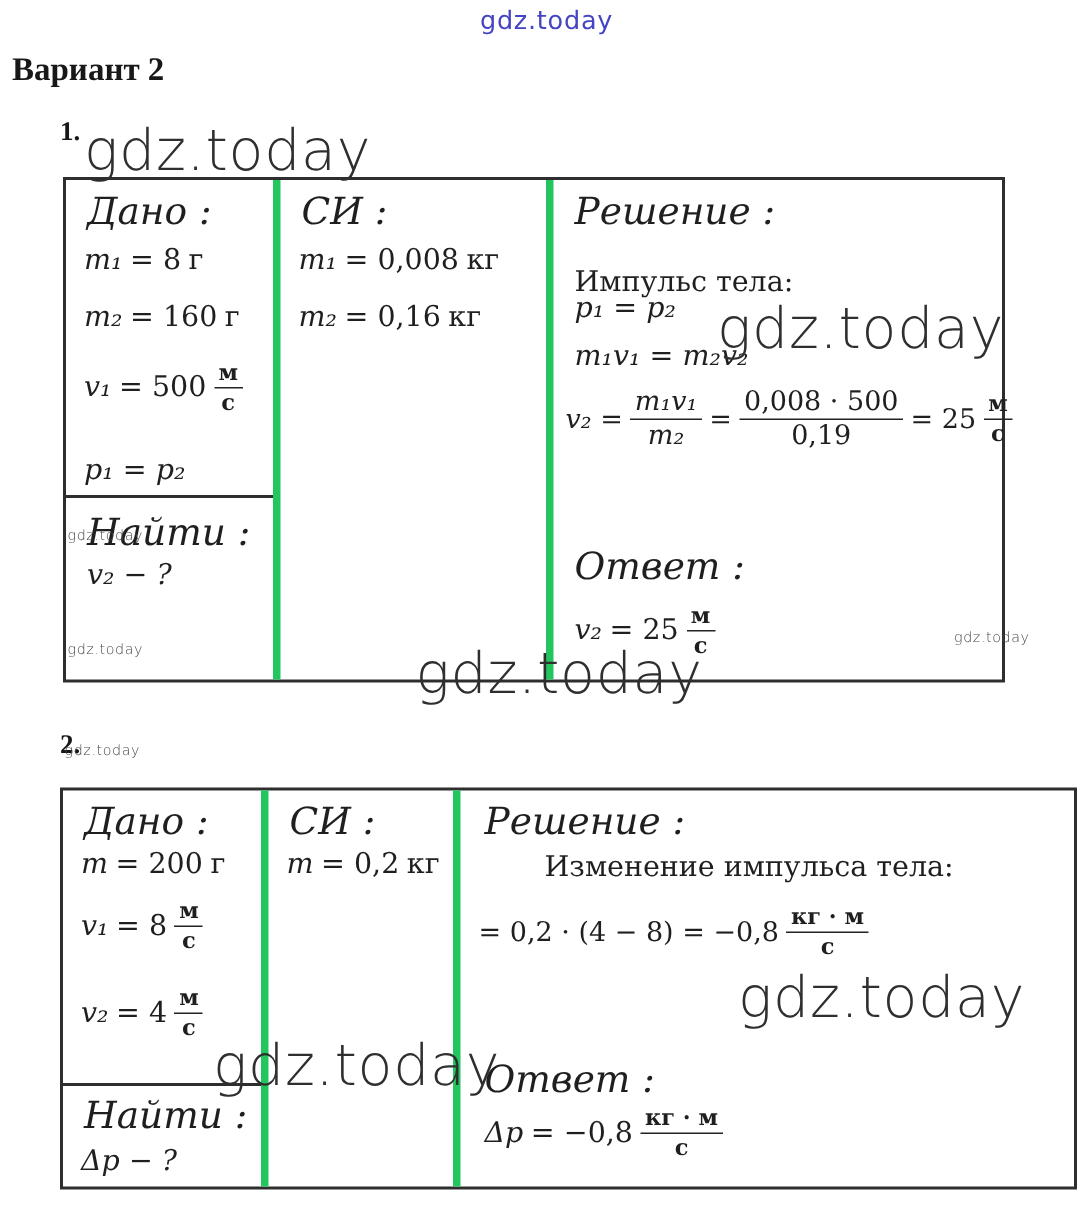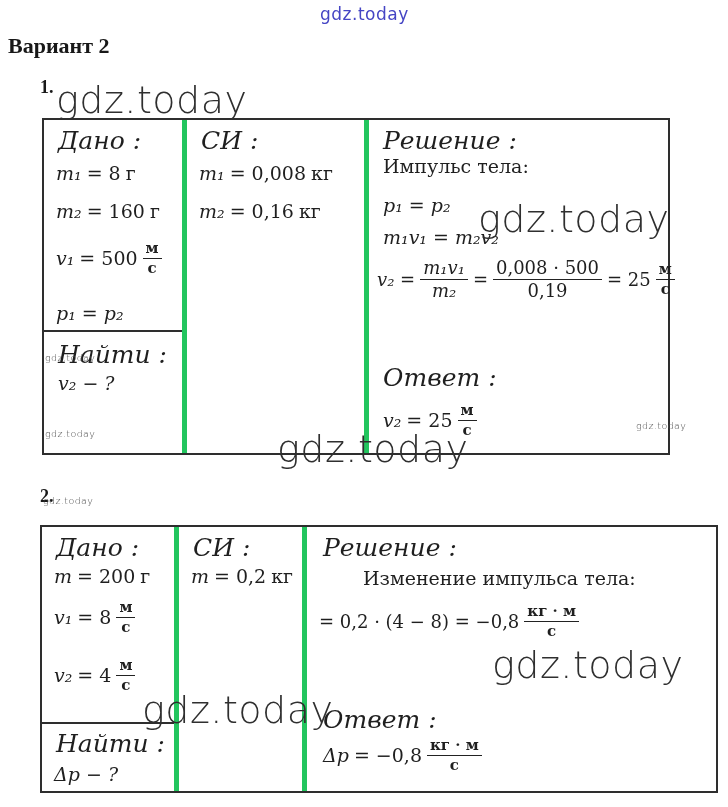--- a/index.html
+++ b/index.html
@@ -95,21 +95,21 @@
     </div>
     <div class="abs eq" style="left:12px; top:80px;">
       <span class="it">m₂</span>
       <span>= 0,16</span>
       <span>кг</span>
     </div>
   </div>
 
   <div class="col bl" style="left:320px; width:304px;">
     <div class="abs lbl" style="left:14px; top:6px;">Решение :</div>
-    <div class="abs txt" style="left:14px; top:35px;">Импульс тела:</div>
+    <div class="abs txt" style="left:14px; top:57px;">Импульс тела:</div>
     <div class="abs eq it" style="left:14px; top:74px;">p₁ = p₂</div>
     <div class="abs eq it" style="left:14px; top:106px;">m₁v₁ = m₂v₂</div>
 
     <div class="abs eq" style="left:8px; top:138px; font-size:18px;">
       <span class="it">v₂ =</span>
       <span class="frac it">
         <span class="num">m₁v₁</span>
         <span class="den">m₂</span>
       </span>
       <span>=</span>

